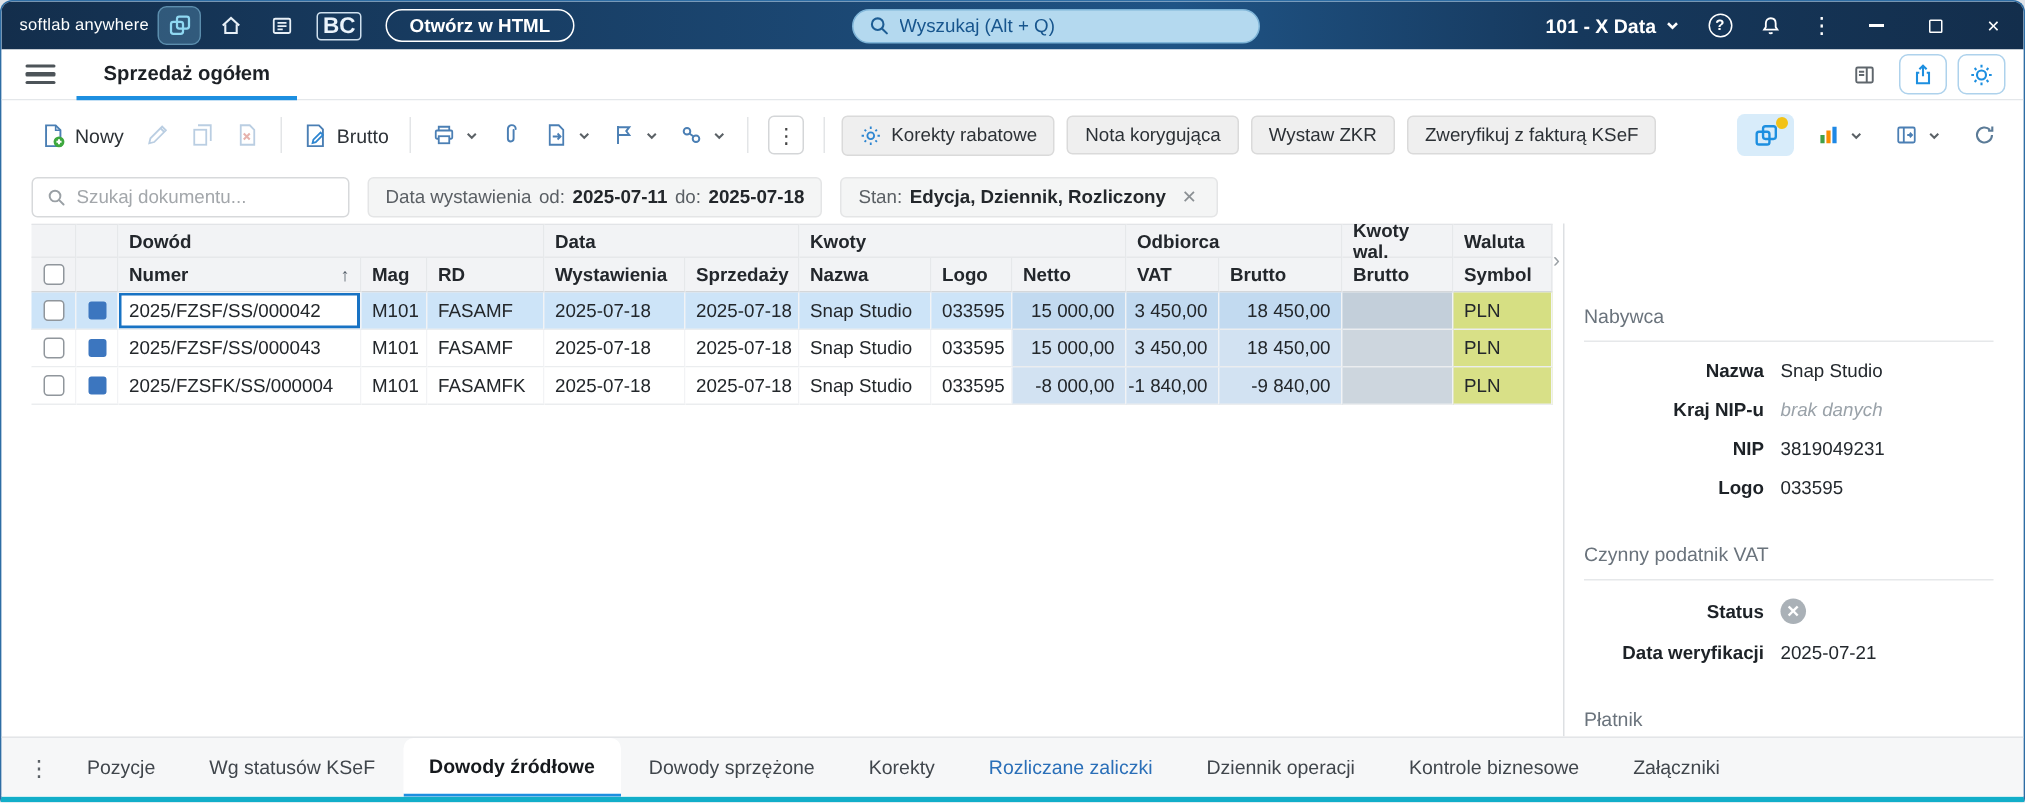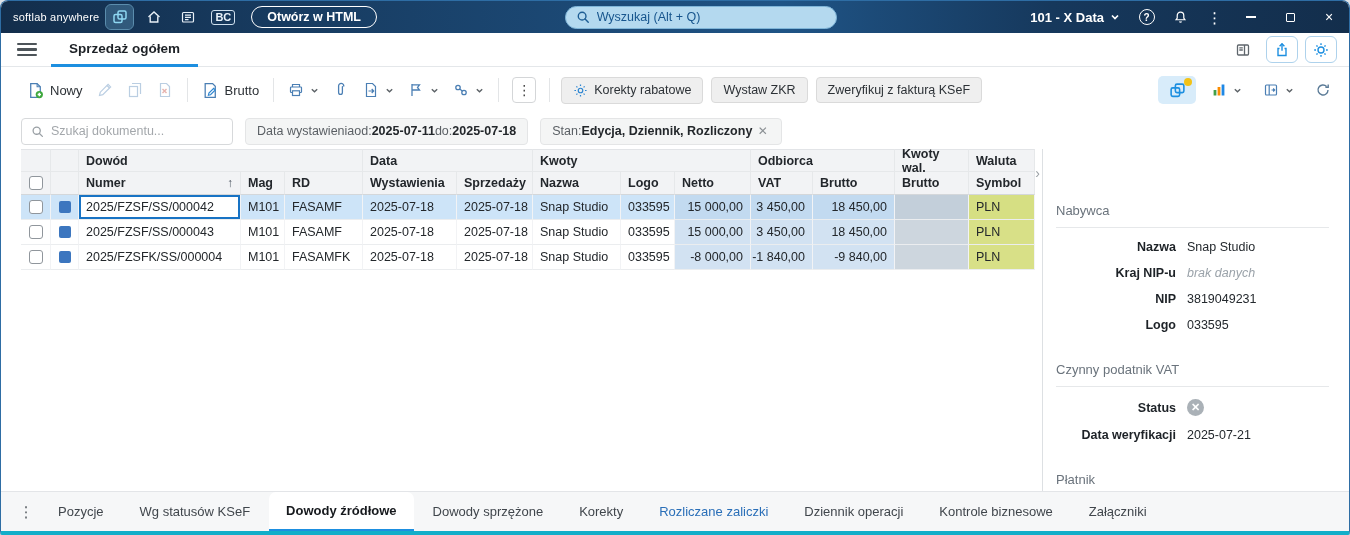--- a/index.html
+++ b/index.html
@@ -5,21 +5,21 @@
 *{margin:0;padding:0;box-sizing:border-box}
 html,body{width:1350px;height:535px}
 body{font-family:"Liberation Sans",sans-serif;background:#dfe3e8}
 .window{width:1350px;height:535px;display:flex;flex-direction:column;background:#fff;border:1px solid #2e6da4;border-bottom:4px solid #12aec9;border-radius:8px 8px 2px 2px;overflow:hidden}
 
 
 .titlebar{height:32px;flex:0 0 32px;background:linear-gradient(90deg,#132e4c 0%,#1c4a77 45%,#1f5486 58%,#16385c 78%,#132e4c 100%);display:flex;align-items:center;padding:0 4px 0 12px;color:#fff;gap:7px}
 .appname{font-size:11px;letter-spacing:.2px;white-space:nowrap}
 .tb-ibtn{height:24px;min-width:27px;display:flex;align-items:center;justify-content:center;border-radius:5px;background:transparent;border:none;cursor:pointer;padding:0 3px}
 .tb-ibtn.on{background:rgba(130,200,235,.26);outline:1px solid rgba(150,215,245,.55)}
-.bc{font-size:11px;font-weight:bold;color:#eaf3fb;border:1.4px solid #cfe0ee;border-radius:3px;padding:1px 3px;line-height:1}
+.bc{font-size:15px;font-weight:bold;color:#eaf3fb;border:1.4px solid #cfe0ee;border-radius:3px;padding:1px 3px;line-height:1}
 .openhtml{margin-left:6px;background:transparent;border:1.5px solid #fff;border-radius:13px;color:#fff;font-weight:bold;font-size:12.5px;padding:3px 15px;font-family:inherit;white-space:nowrap;cursor:pointer}
 .tb-spacer{flex:1}
 .tb-search{width:272px;height:23px;background:#b4d9ef;border:1px solid #7fb5d8;border-radius:12px;display:flex;align-items:center;gap:7px;padding:0 10px}
 .tb-search input{flex:1;border:none;background:transparent;outline:none;font-size:12.5px;color:#14436f;font-family:inherit}
 .tb-search input::placeholder{color:#17558d;opacity:1}
 .workspace{display:flex;align-items:center;gap:6px;font-size:13px;font-weight:bold;color:#fff;margin:0 6px;cursor:pointer;white-space:nowrap}
 .helpcirc{width:16px;height:16px;border:1.4px solid #fff;border-radius:50%;display:flex;align-items:center;justify-content:center;font-size:10px;font-weight:bold;color:#fff}
 .kebab-w{color:#fff;font-size:15px;line-height:1}
 .winbtn{width:32px;height:26px;display:flex;align-items:center;justify-content:center;color:#fff;background:transparent;border:none;cursor:pointer;font-size:14px}
 .minline{width:10px;height:1.6px;background:#fff;display:block}
@@ -43,21 +43,21 @@
 .kebab-btn{width:24px;height:26px;border:1px solid #d4d6d8;border-radius:4px;background:#fff;color:#444;font-size:14px;display:flex;align-items:center;justify-content:center;margin:0 5px;cursor:pointer}
 .t-right{margin-left:auto;display:flex;align-items:center;gap:9px}
 .ksef-btn{position:relative;width:38px;height:28px;background:#d8ecfa;border-radius:5px;border:none;display:flex;align-items:center;justify-content:center;cursor:pointer}
 .ksef-dot{position:absolute;top:2px;right:4px;width:8px;height:8px;border-radius:50%;background:#f2c217}
 
 
 .filterrow{height:36px;flex:0 0 36px;display:flex;align-items:center;gap:12px;padding:0 20px;background:#fff}
 .docsearch{width:212px;height:27px;border:1px solid #d7d9db;border-radius:4px;display:flex;align-items:center;gap:7px;padding:0 9px;background:#fff}
 .docsearch input{flex:1;border:none;outline:none;font-size:12.5px;color:#333;font-family:inherit;min-width:0}
 .docsearch input::placeholder{color:#a3a7ab}
-.chip{height:27px;background:#f4f5f5;border:1px solid #e4e5e6;border-radius:4px;display:flex;align-items:center;padding:0 11px;font-size:12.5px;color:#5a5f64;white-space:nowrap}
+.chip{height:27px;background:#f4f5f5;border:1px solid #e4e5e6;border-radius:4px;display:flex;align-items:center;gap:5px;padding:0 11px;font-size:12.5px;color:#5a5f64;white-space:nowrap}
 .chip b{color:#23272b;font-weight:bold}
 .chip-x{width:15px;height:15px;border-radius:50%;display:flex;align-items:center;justify-content:center;color:#8b9094;font-size:12px;margin-left:3px;cursor:pointer}
 
 
 .content{flex:1;display:flex;min-height:0;background:#fff}
 .tablewrap{flex:1;padding-left:20px;position:relative;overflow:hidden}
 .tg{display:grid;grid-template-columns:30px 28px 162px 44px 78px 94px 76px 88px 54px 76px 62px 82px 74px 66px}
 .hg .cell{background:#f2f3f5;font-weight:bold;font-size:12.5px;color:#23272c;padding:0 7px;border-top:1px solid #e2e4e7;border-right:1px solid #e6e8ea;border-bottom:1px solid #e6e8ea;height:23px;display:flex;align-items:center}
 .hc .cell{background:#f2f3f5;font-weight:bold;font-size:12.5px;color:#23272c;padding:0 7px;border-right:1px solid #e6e8ea;border-bottom:1px solid #d4d7da;height:23px;display:flex;align-items:center}
 .hc .cell.between{justify-content:space-between}
@@ -295,20 +295,23 @@
           <line x1="1.5" y1="8" x2="3.2" y2="8"></line>
           <line x1="12.8" y1="8" x2="14.5" y2="8"></line>
           <line x1="3.6" y1="3.6" x2="4.7" y2="4.7"></line>
           <line x1="11.3" y1="11.3" x2="12.4" y2="12.4"></line>
           <line x1="3.6" y1="12.4" x2="4.7" y2="11.3"></line>
           <line x1="11.3" y1="4.7" x2="12.4" y2="3.6"></line>
         </svg>
       <span>Korekty rabatowe</span>
     </button>
     <button class="t-grayed">
+      <span>Nota korygująca</span>
+    </button>
+    <button class="t-grayed">
       <span>Wystaw ZKR</span>
     </button>
     <button class="t-grayed">
       <span>Zweryfikuj z fakturą KSeF</span>
     </button>
     <div class="t-right">
       <button class="ksef-btn">
         <svg width="17" height="17" viewBox="0 0 16 16" fill="none" stroke="#1d8fe0" stroke-width="1.5">
             <rect x="2" y="5.5" width="8" height="8" rx="1.5"></rect>
             <rect x="6" y="2" width="8" height="8" rx="1.5"></rect>

